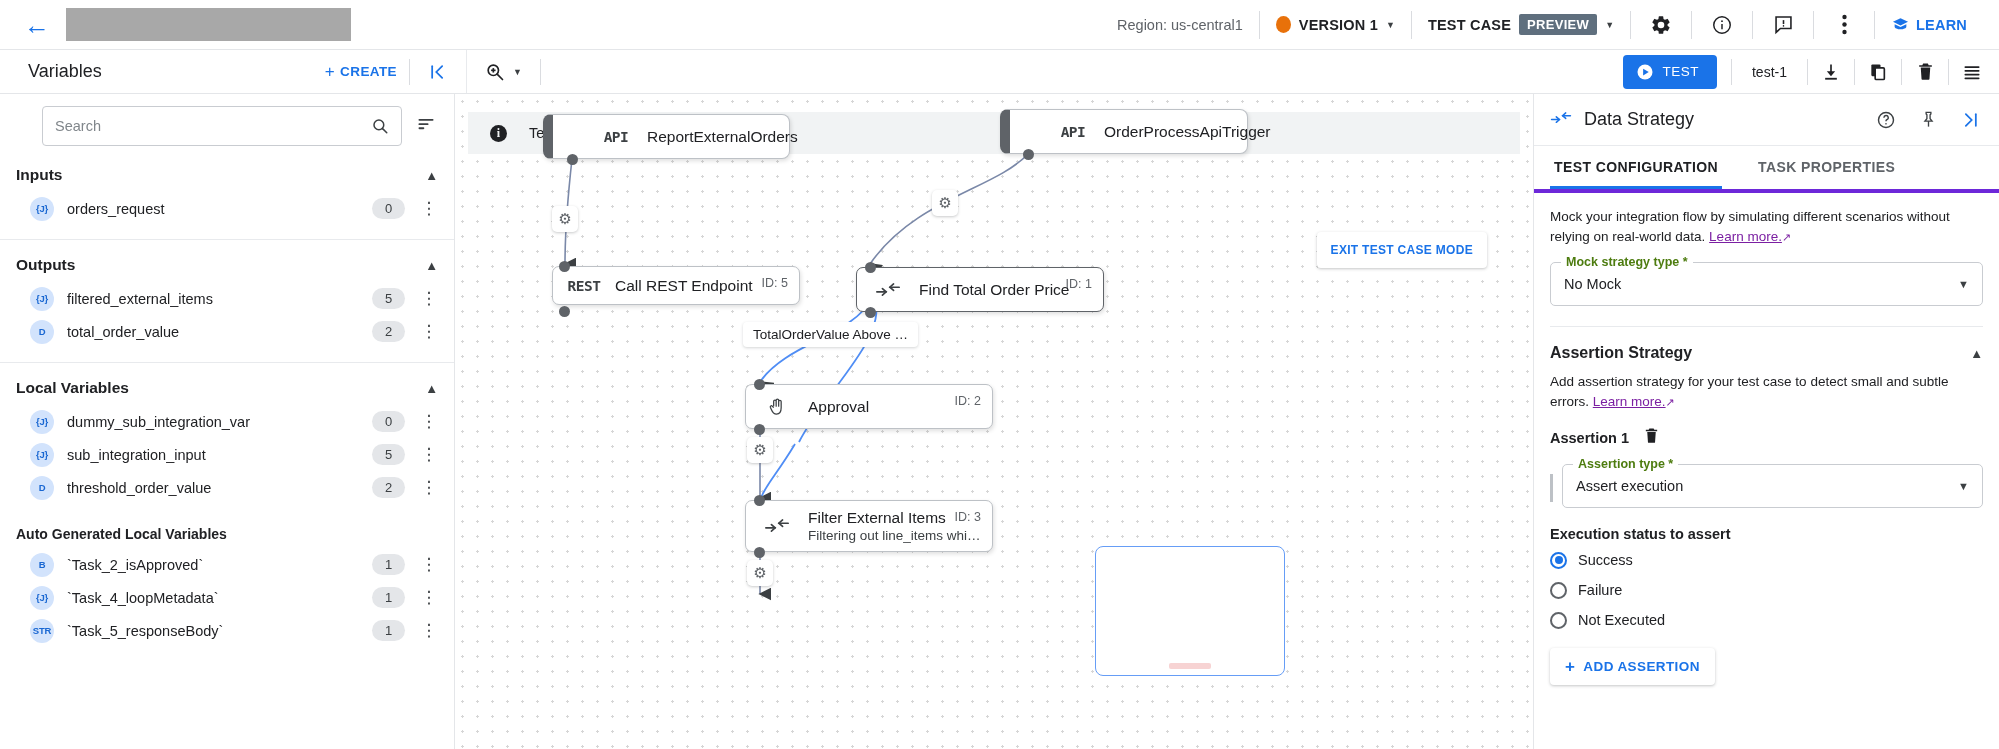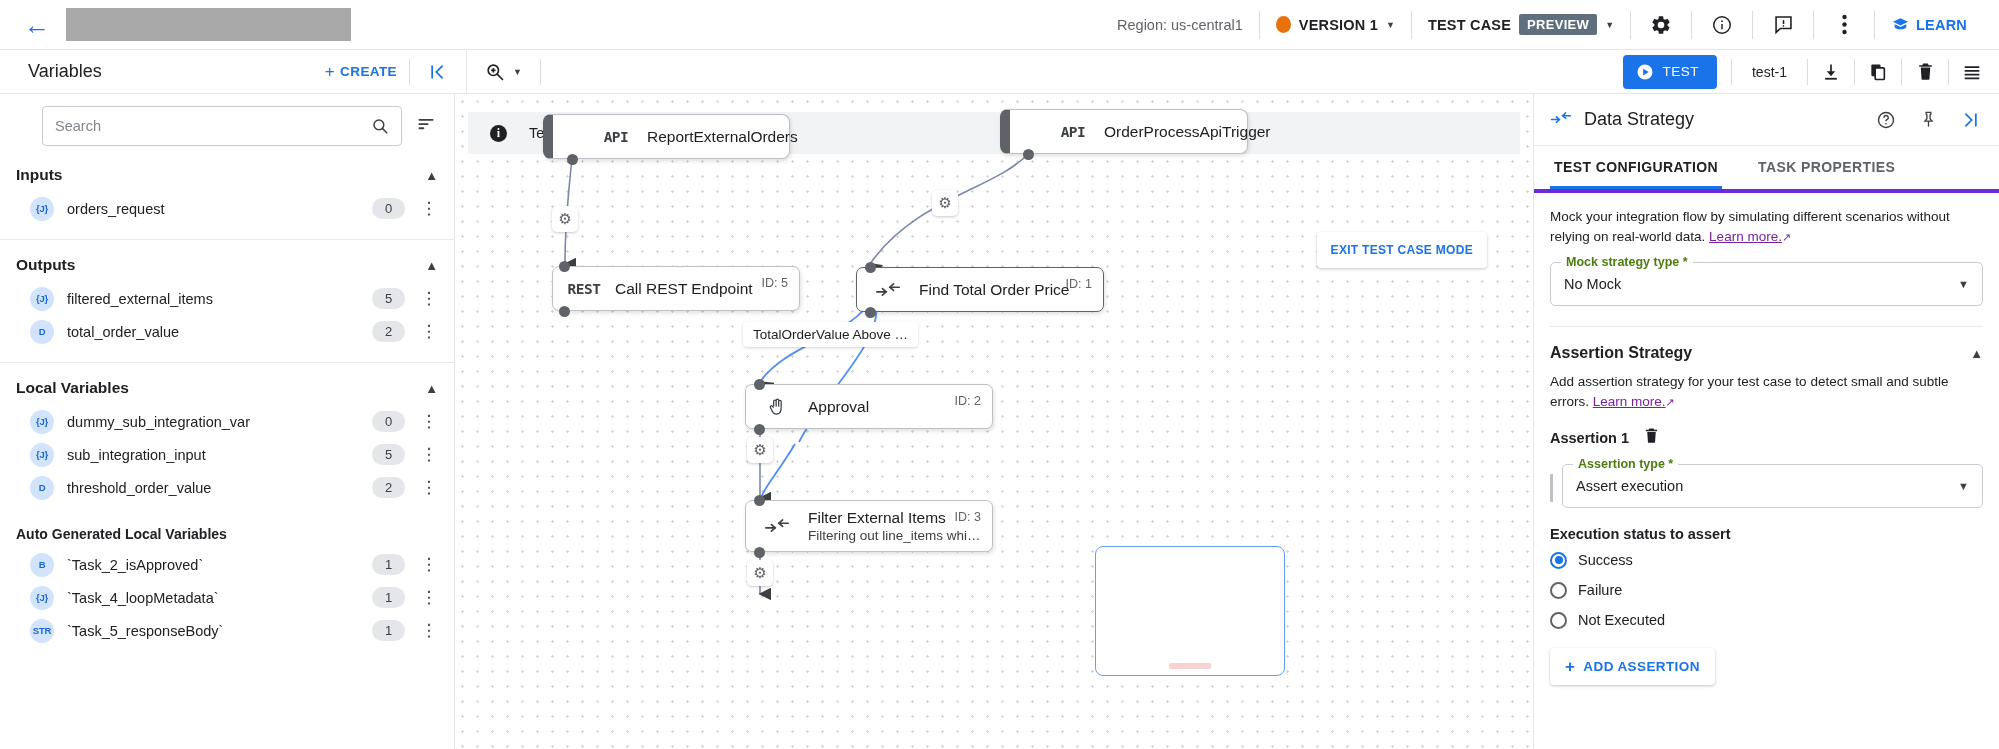--- a/index.html
+++ b/index.html
@@ -501,21 +501,21 @@
 
         <div class="node trigger" style="left:545px; top:15px; width:248px; height:45px;">
           <div class="node-ico mono">API</div>
           <div class="node-body">
             <div class="node-title">OrderProcessApiTrigger</div>
           </div>
         </div>
         <div class="port" style="left:568px; top:55px;"></div>
         <div class="gear-chip" style="left:477px; top:96px;">⚙</div>
 
-        <div class="node light" style="left:97px; top:172px; width:248px; height:45px;">
+        <div class="node light" style="left:97px; top:172px; width:248px; height:39px;">
           <div class="node-ico mono">REST</div>
           <div class="node-body">
             <div class="node-title">Call REST Endpoint</div>
           </div>
           <div class="node-id">ID: 5</div>
         </div>
         <div class="port" style="left:104px; top:167px;"></div>
         <div class="port" style="left:104px; top:212px;"></div>
 
         <div class="node light" style="left:401px; top:173px; width:248px; height:45px; border-color:#5f6368;">

